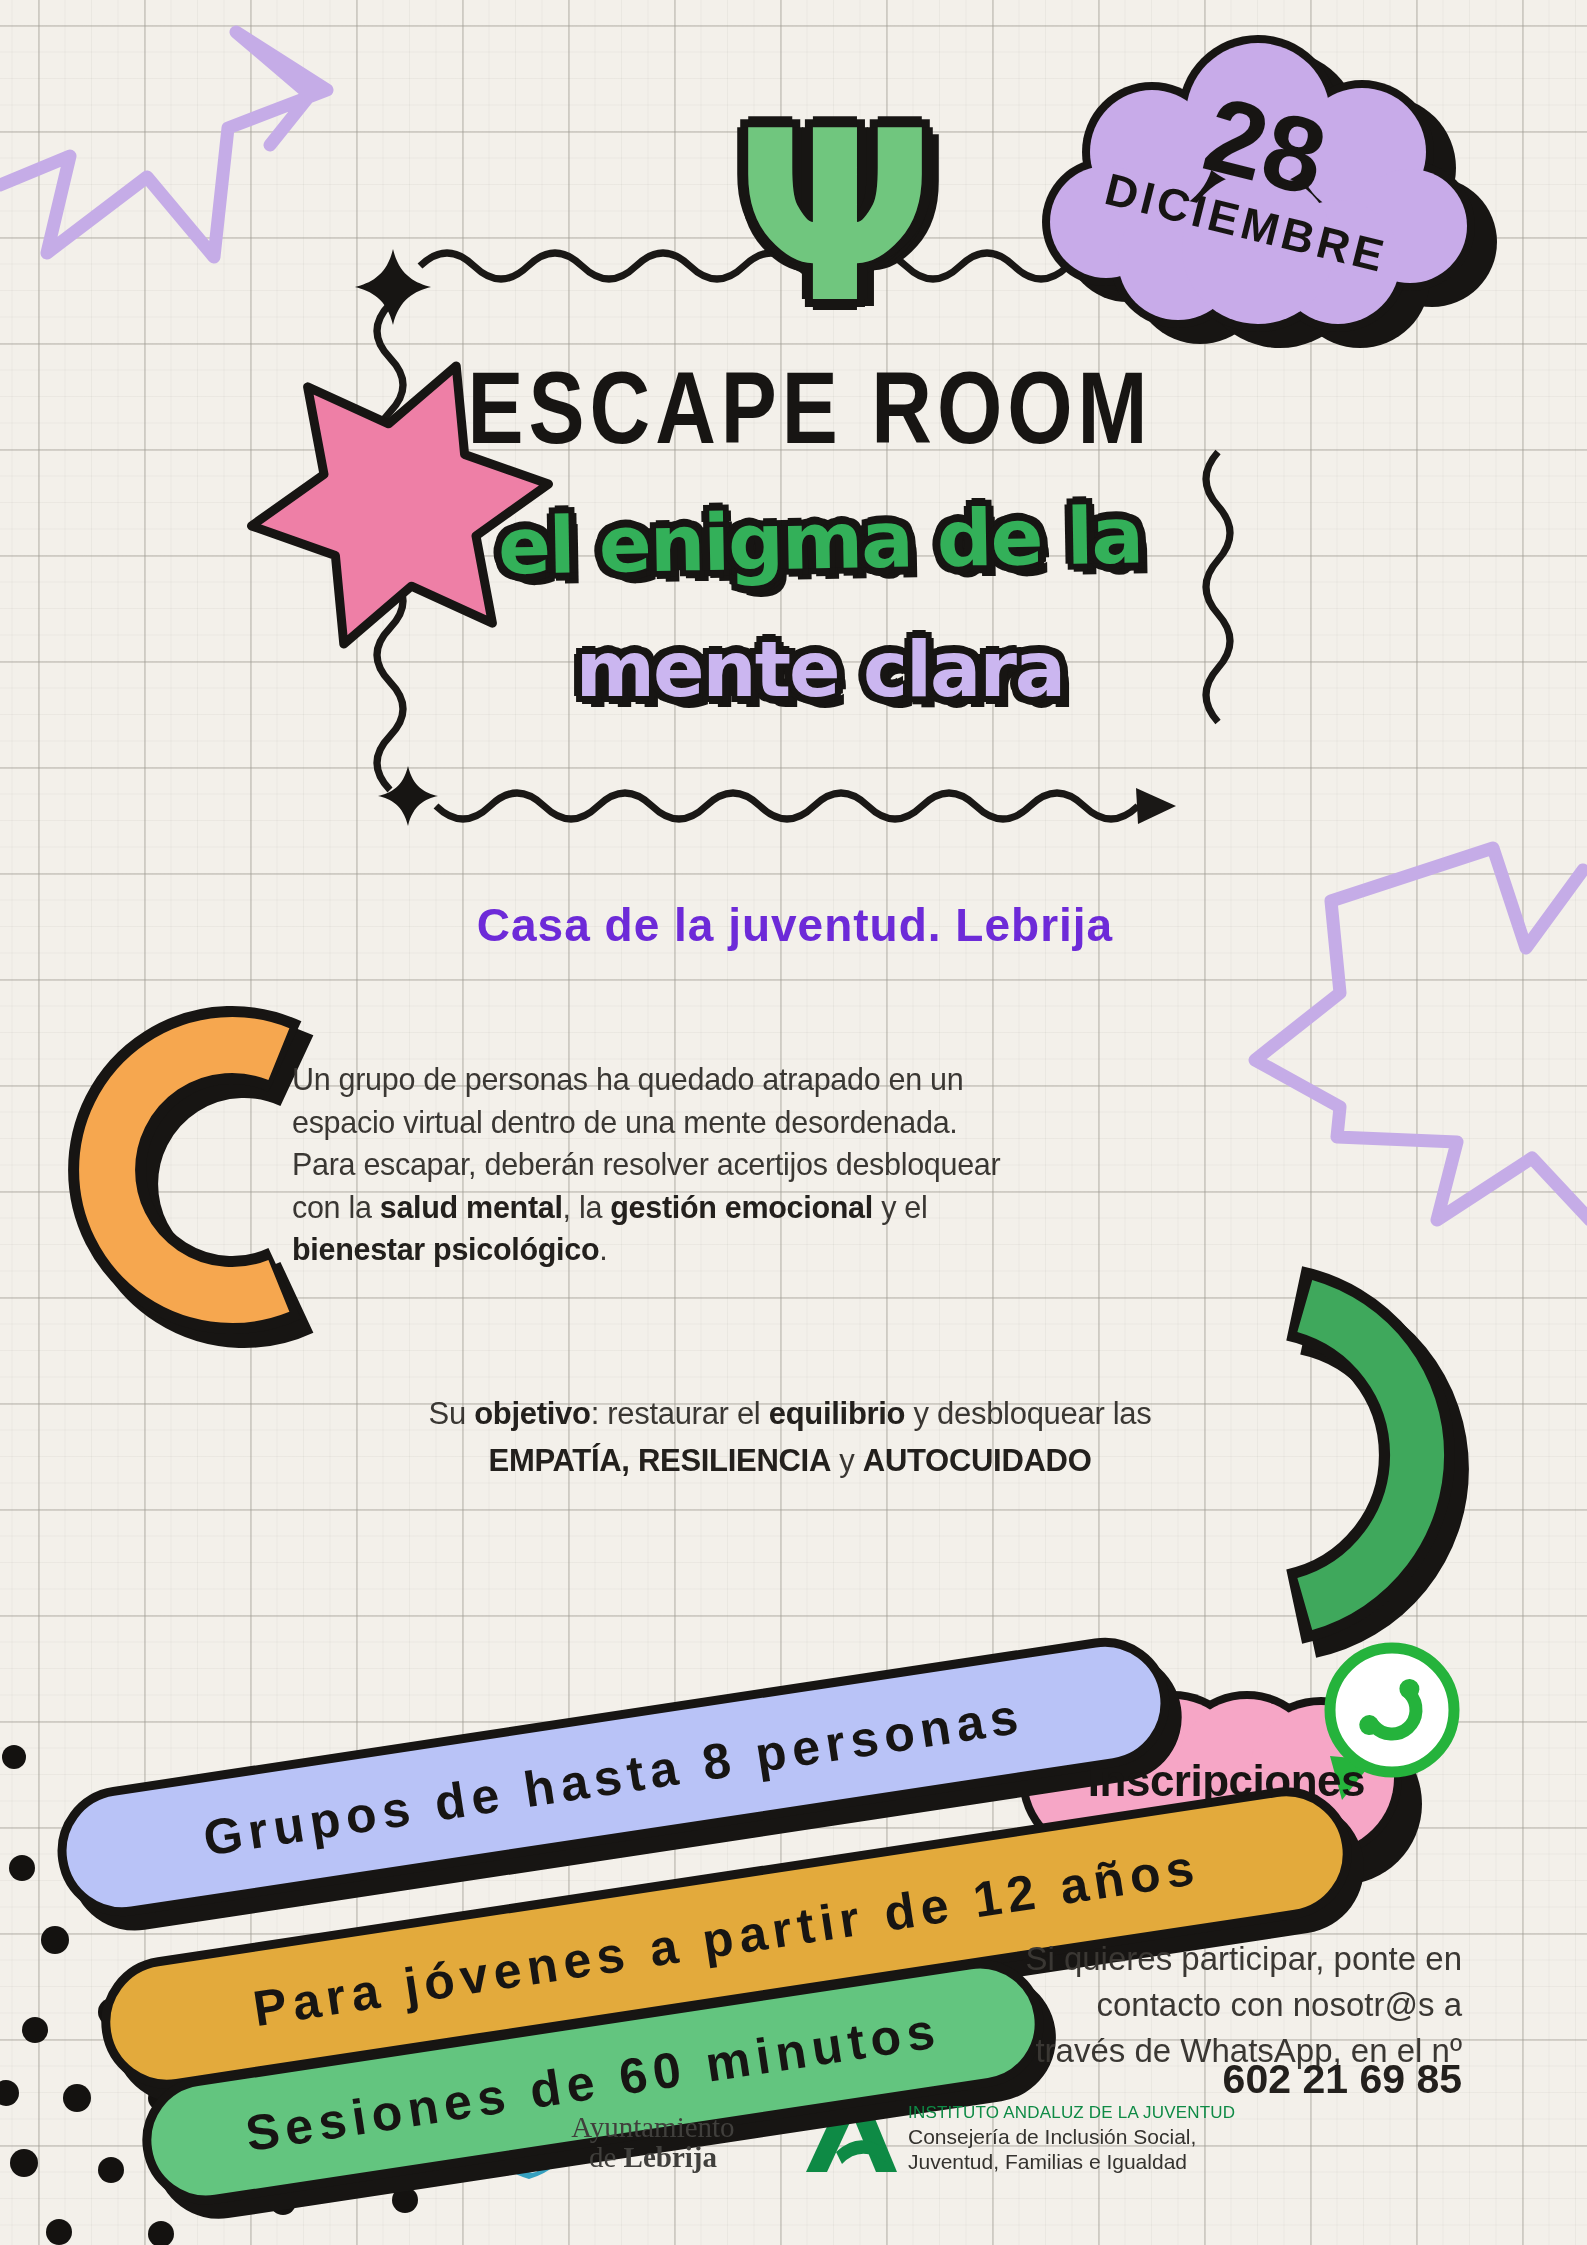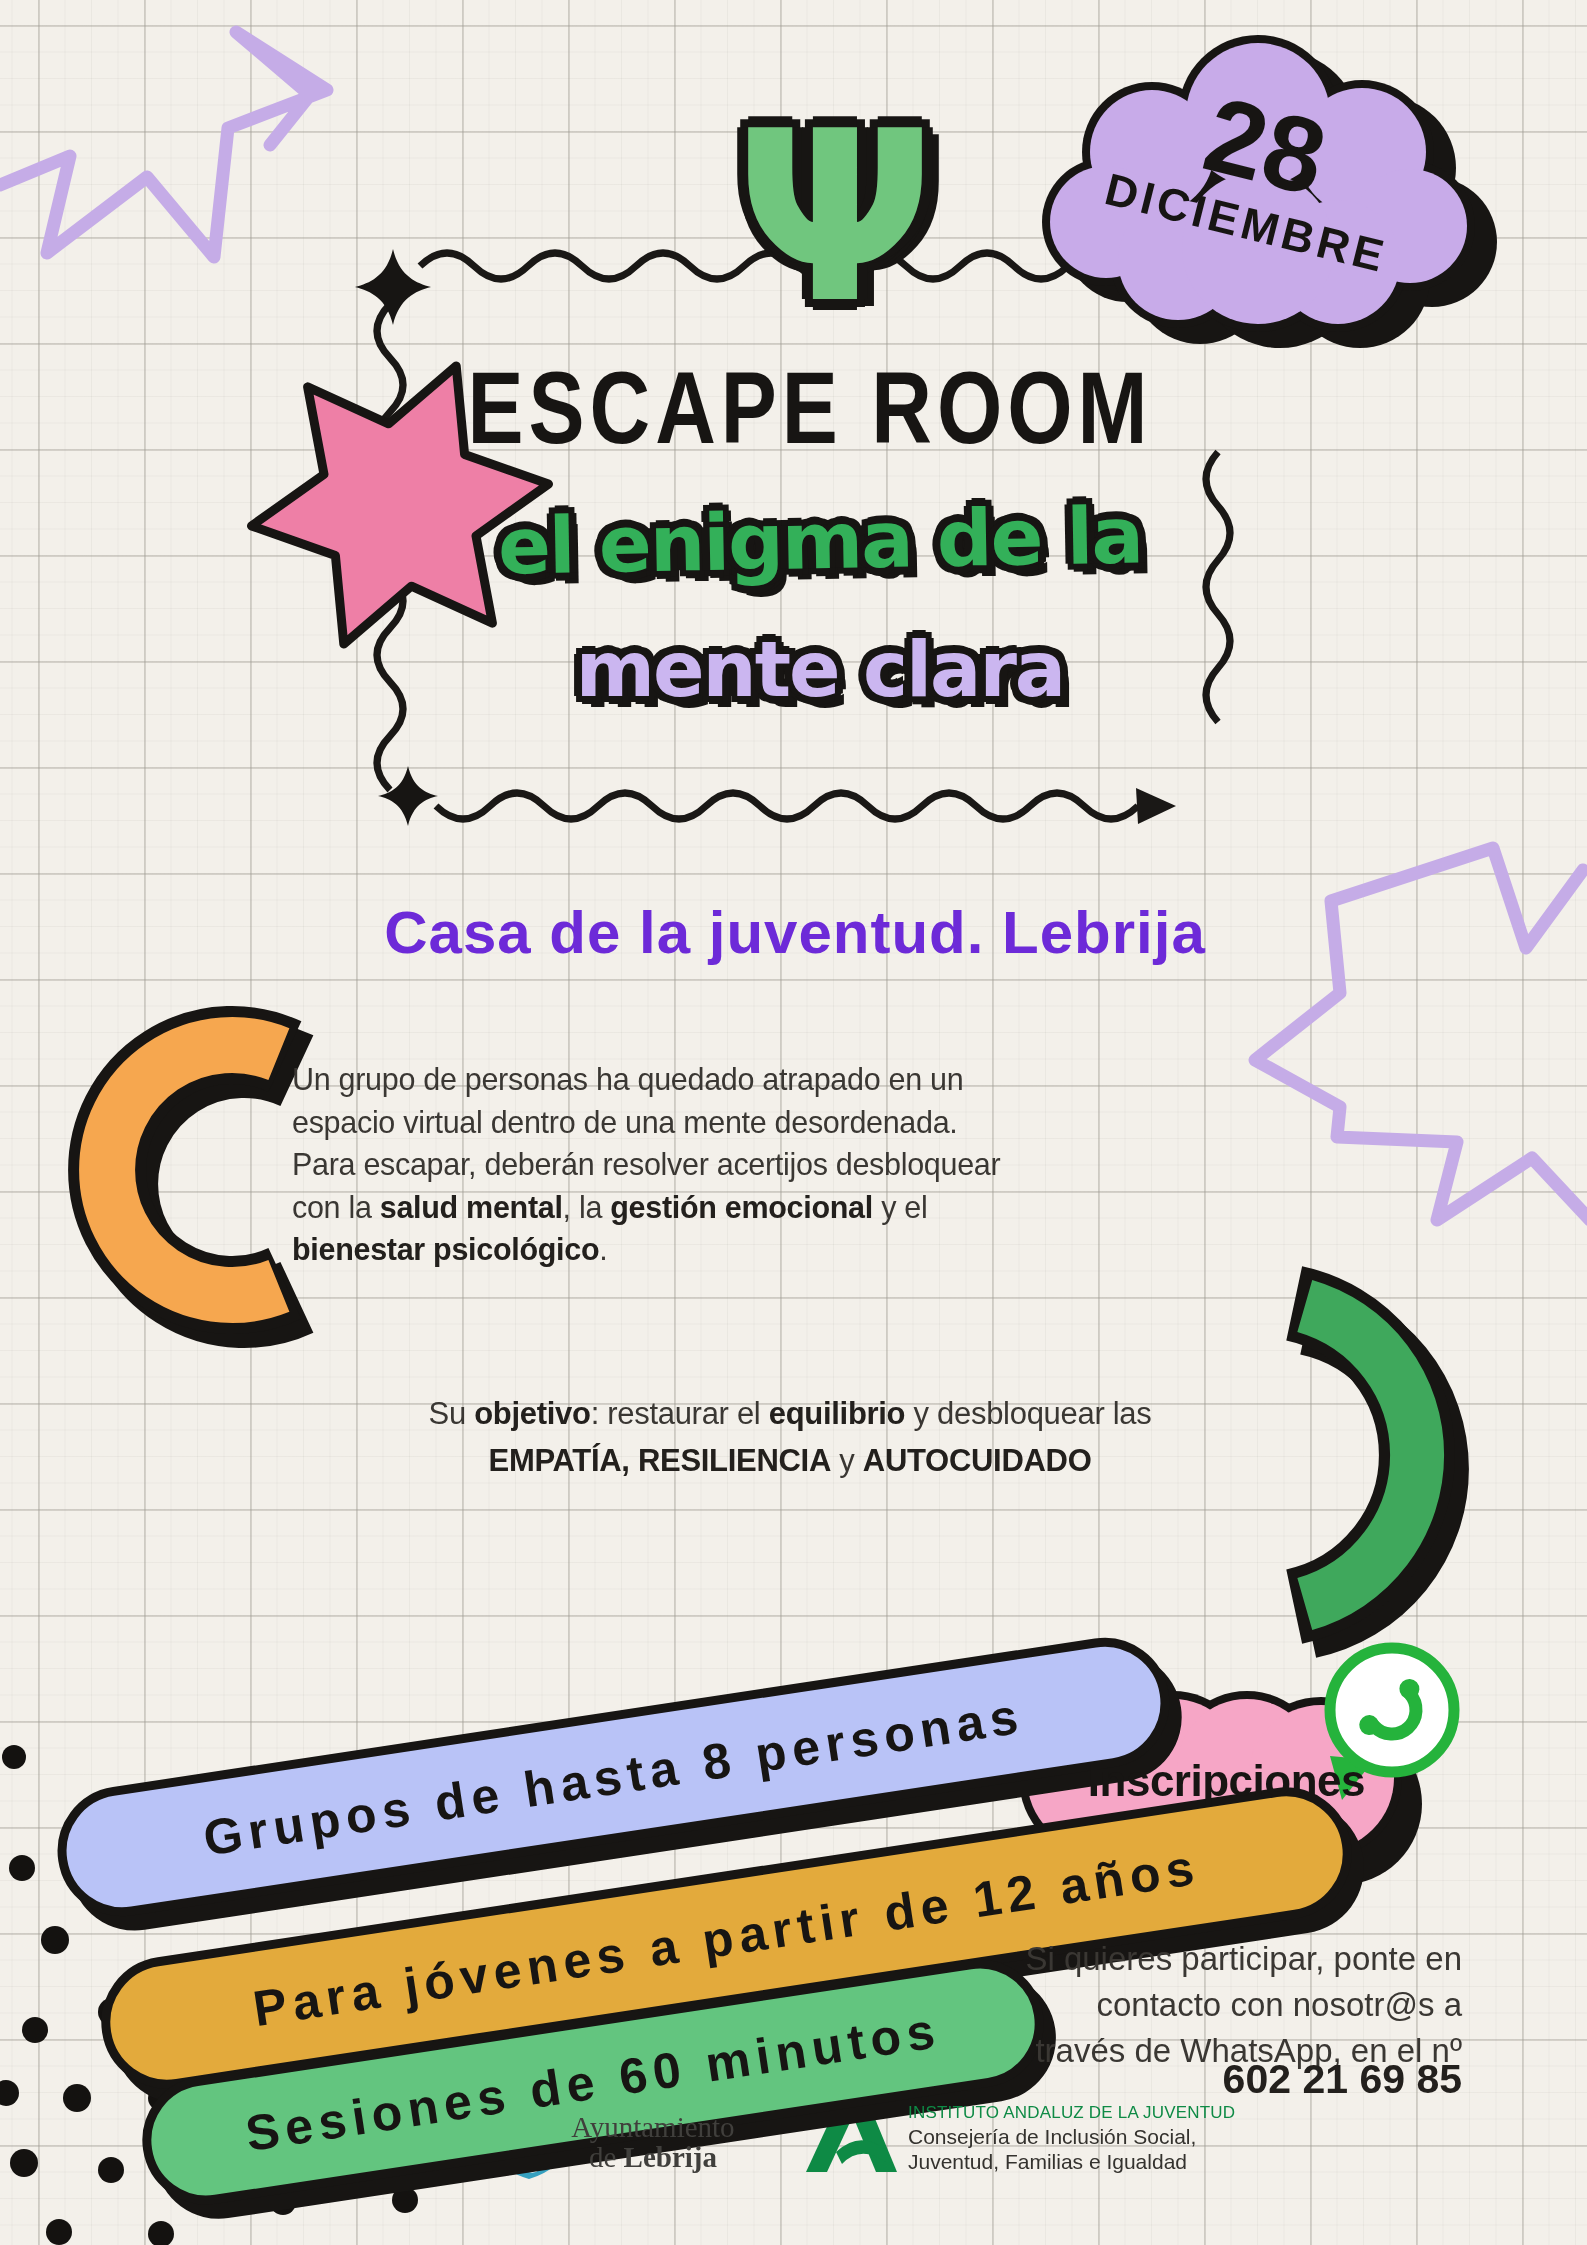--- a/index.html
+++ b/index.html
@@ -42,21 +42,21 @@
       9px 11px 0 #171513;
   }
   .bubble-purple{
     font-size:76px;letter-spacing:-2px;color:var(--c-lavender,#cbb6f0);
     text-shadow:
       -8px 0 0 #171513, 8px 0 0 #171513, 0 -8px 0 #171513, 0 8px 0 #171513,
       -6px -6px 0 #171513, 6px -6px 0 #171513, -6px 6px 0 #171513, 6px 6px 0 #171513,
       9px 11px 0 #171513;
   }
   .location{
-    font-weight:700;font-size:60px;letter-spacing:1px;text-align:center;
+    font-weight:700;font-size:46px;letter-spacing:1px;text-align:center;
     color:var(--c-purple,#6d2ad8);
   }
   .cloud-text{transform:rotate(14deg);transform-origin:center;text-align:center;color:#171513;}
   .cloud-day{font-weight:800;font-size:106px;line-height:1;}
   .cloud-month{font-weight:800;font-size:45px;letter-spacing:4px;line-height:1;margin-top:4px;}
 
   
   .para{font-size:30.5px;letter-spacing:-0.3px;color:#3a3733;}
   .para div{white-space:nowrap;line-height:42.5px;}
   .para b{font-weight:700;color:#23201d;}

